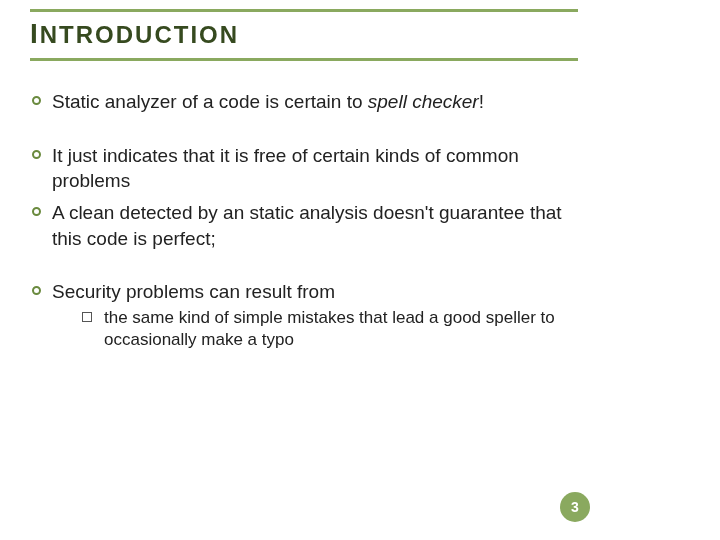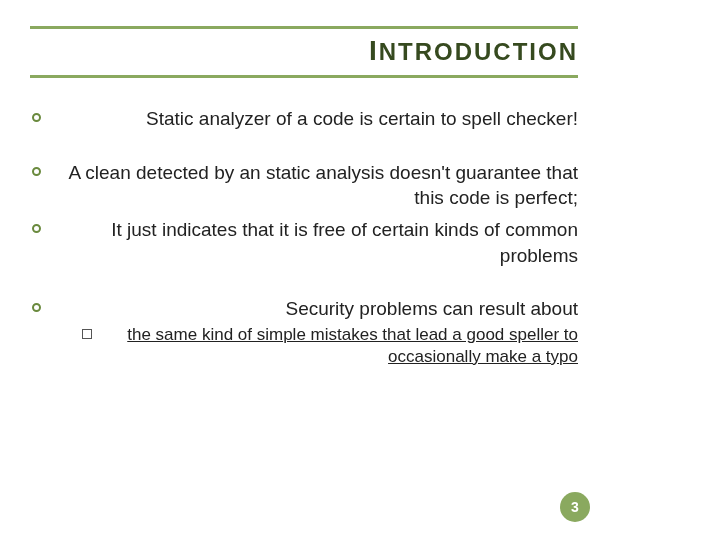--- a/index.html
+++ b/index.html
@@ -10,23 +10,22 @@
     background: #fff;
     font-family: Arial, Helvetica, sans-serif;
     color: #222;
     position: relative;
     overflow: hidden;
   }
   .slide {
     box-sizing: border-box;
     width: 608px;
     height: 540px;
-    padding: 26px 30px 30px 30px;
+    padding: 9px 30px 30px 30px;
     position: relative;
-    text-align: right;
   }
   .title-bar {
     border-top: 3px solid #8aa95f;
     border-bottom: 3px solid #8aa95f;
     padding: 6px 0 8px 0;
     margin-bottom: 28px;
   }
   .title-text {
     font-size: 24px;
     letter-spacing: 2px;
@@ -68,34 +67,33 @@
     margin: 2px 0 0 0;
     padding: 0 0 0 30px;
     list-style: none;
   }
   .sub-bullets > li {
     position: relative;
     padding-left: 22px;
     font-size: 17px;
     line-height: 1.3;
     margin-bottom: 2px;
-    text-decoration: underline;
   }
   .sub-bullets > li::before {
     content: "";
     position: absolute;
     left: 0;
     top: 5px;
     width: 10px;
     height: 10px;
     border: 1px solid #555;
     background: #fff;
     box-sizing: border-box;
   }
-  .italic { }
+  .italic { font-style: italic; }
   .page-badge {
     position: absolute;
     right: 18px;
     bottom: 18px;
     width: 30px;
     height: 30px;
     border-radius: 50%;
     background: #8aa95f;
     color: #fff;
     font-size: 14px;
@@ -117,32 +115,32 @@
   <ul class="bullets">
     <li>
       <span>Static analyzer of a code is certain to </span><span class="italic">spell checker</span><span>!</span>
     </li>
   </ul>
 
   <div class="group-gap"></div>
 
   <ul class="bullets">
     <li>
-      <span>A clean detected by an static analysis doesn't guarantee that this code is perfect;</span>
+      <span>It just indicates that it is free of certain kinds of common problems</span>
     </li>
     <li>
-      <span>It just indicates that it is free of certain kinds of common problems</span>
+      <span>A clean detected by an static analysis doesn't guarantee that this code is perfect;</span>
     </li>
   </ul>
 
   <div class="group-gap"></div>
 
   <ul class="bullets">
     <li>
-      <span>Security problems can result about</span>
+      <span>Security problems can result from</span>
       <ul class="sub-bullets">
         <li>
           <span>the same kind of simple mistakes that lead a good speller to occasionally make a typo</span>
         </li>
       </ul>
     </li>
   </ul>
 
   <div class="page-badge">
     <span>3</span>

